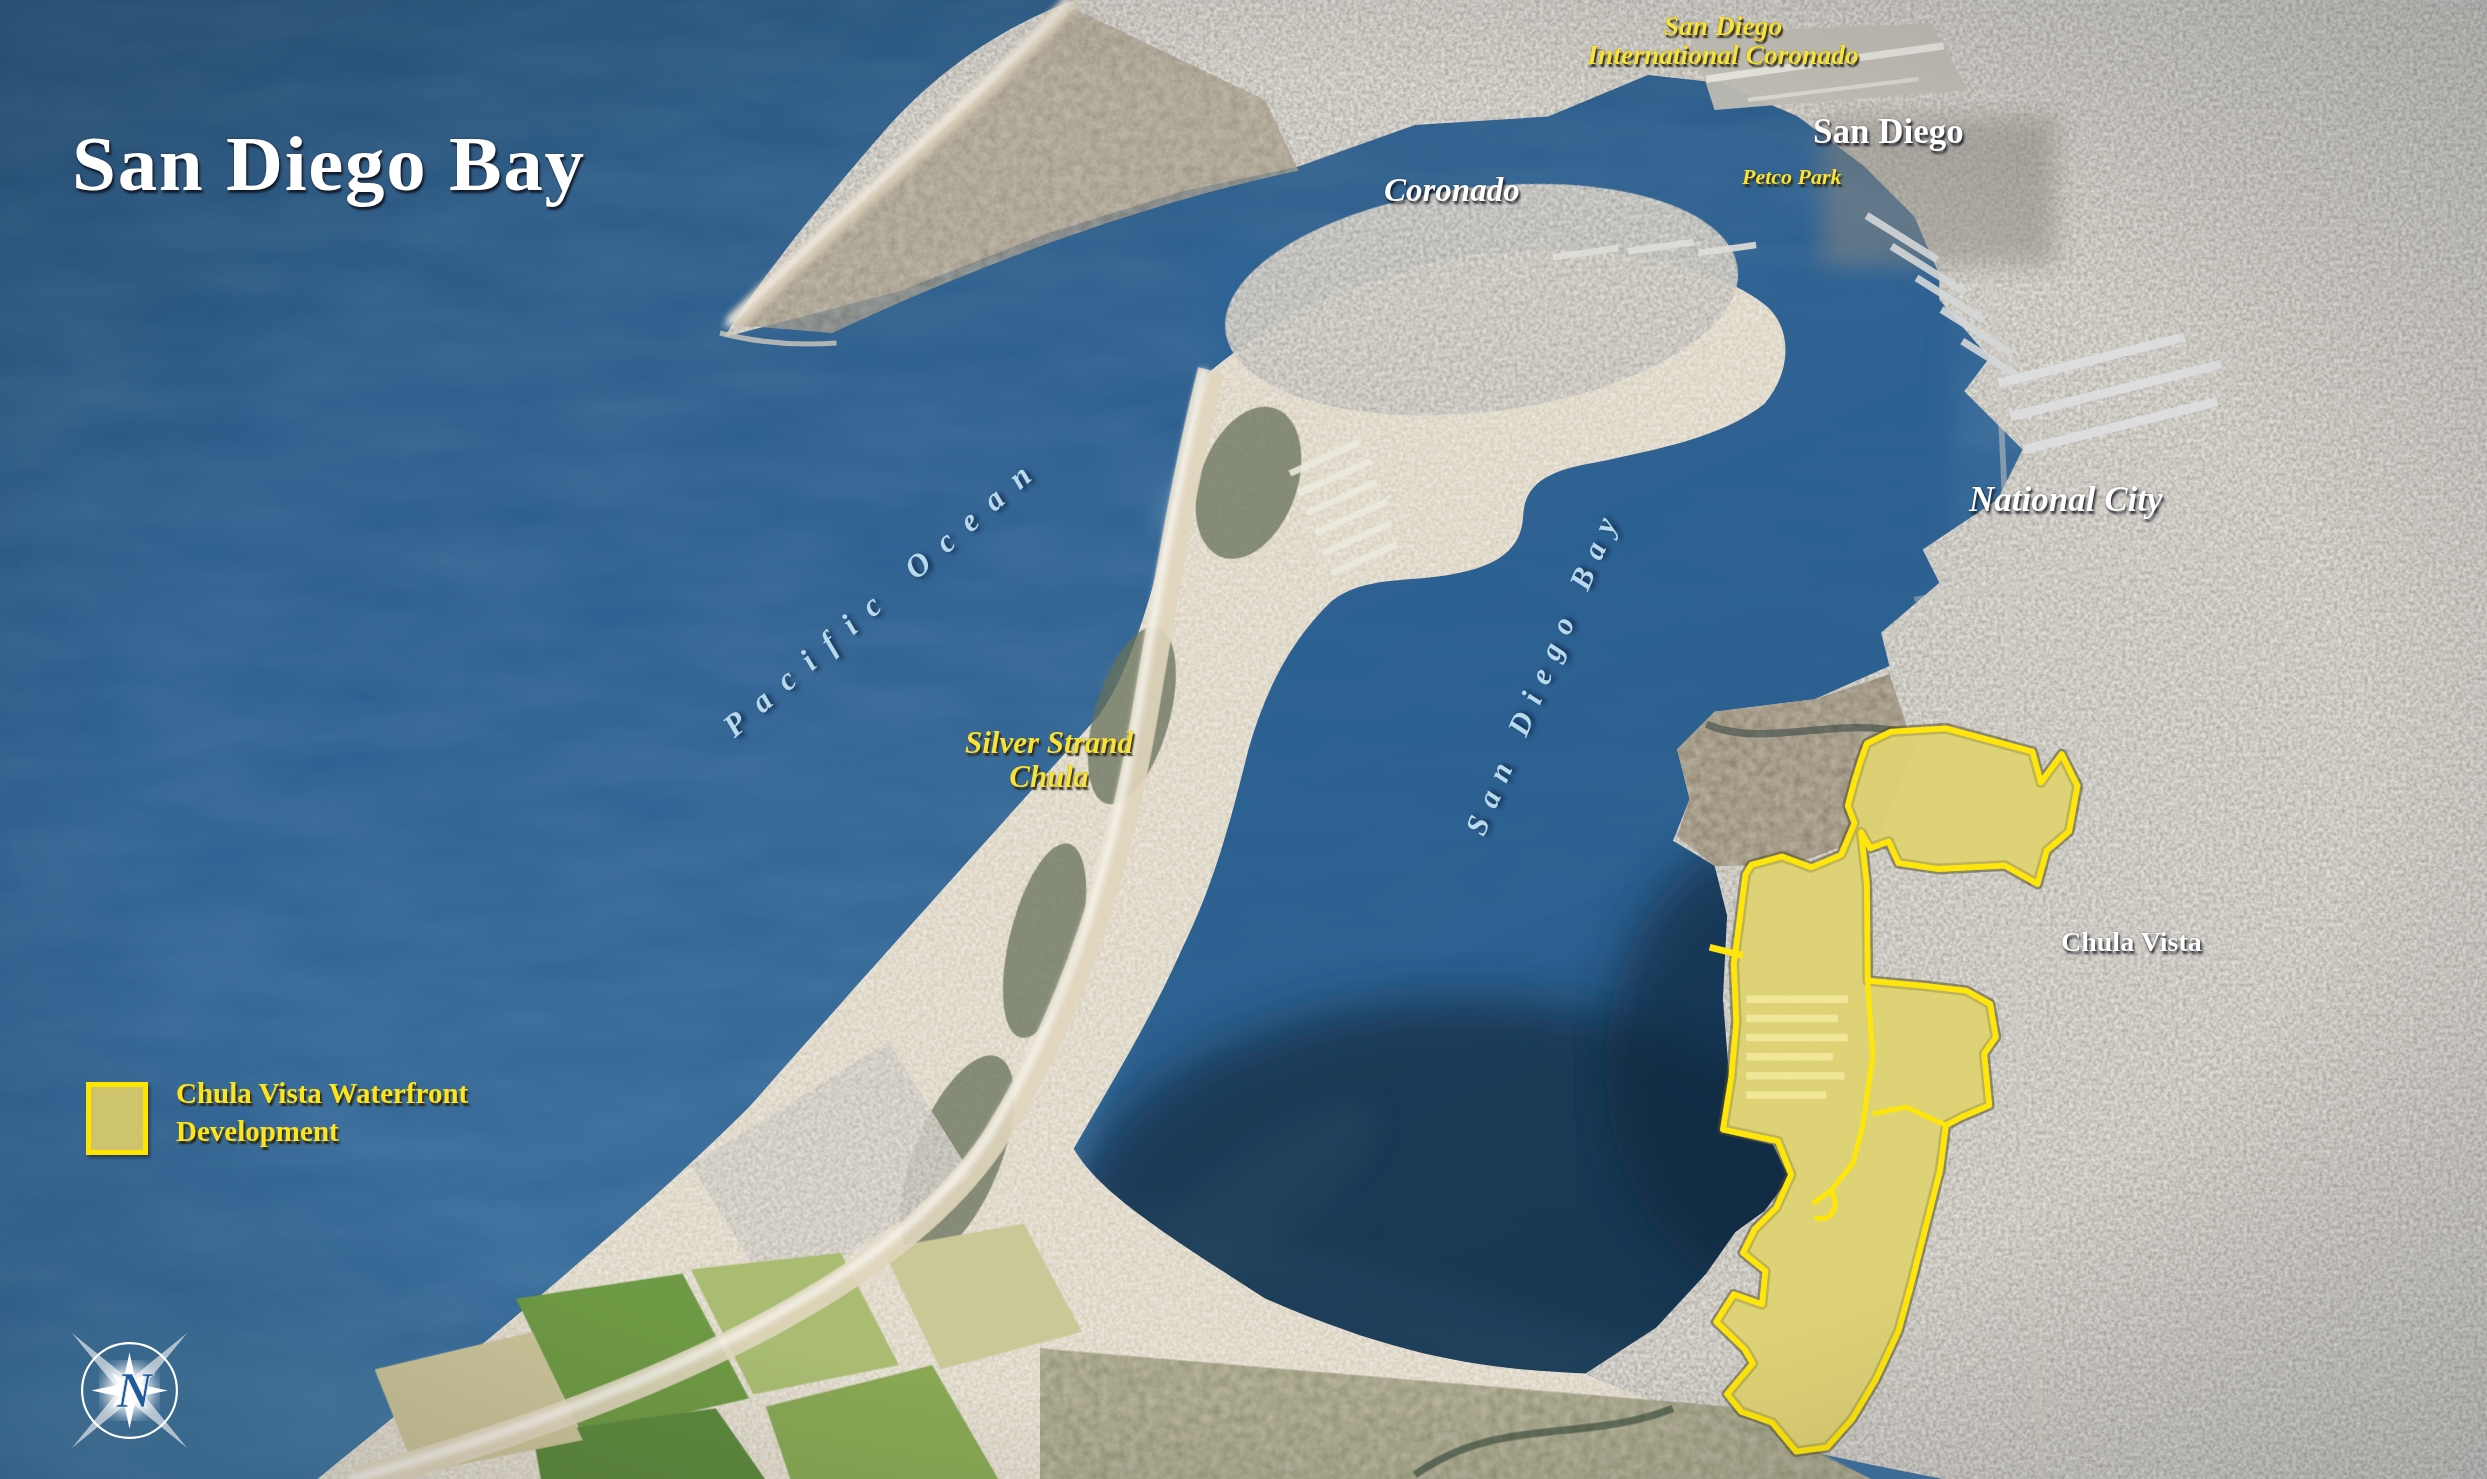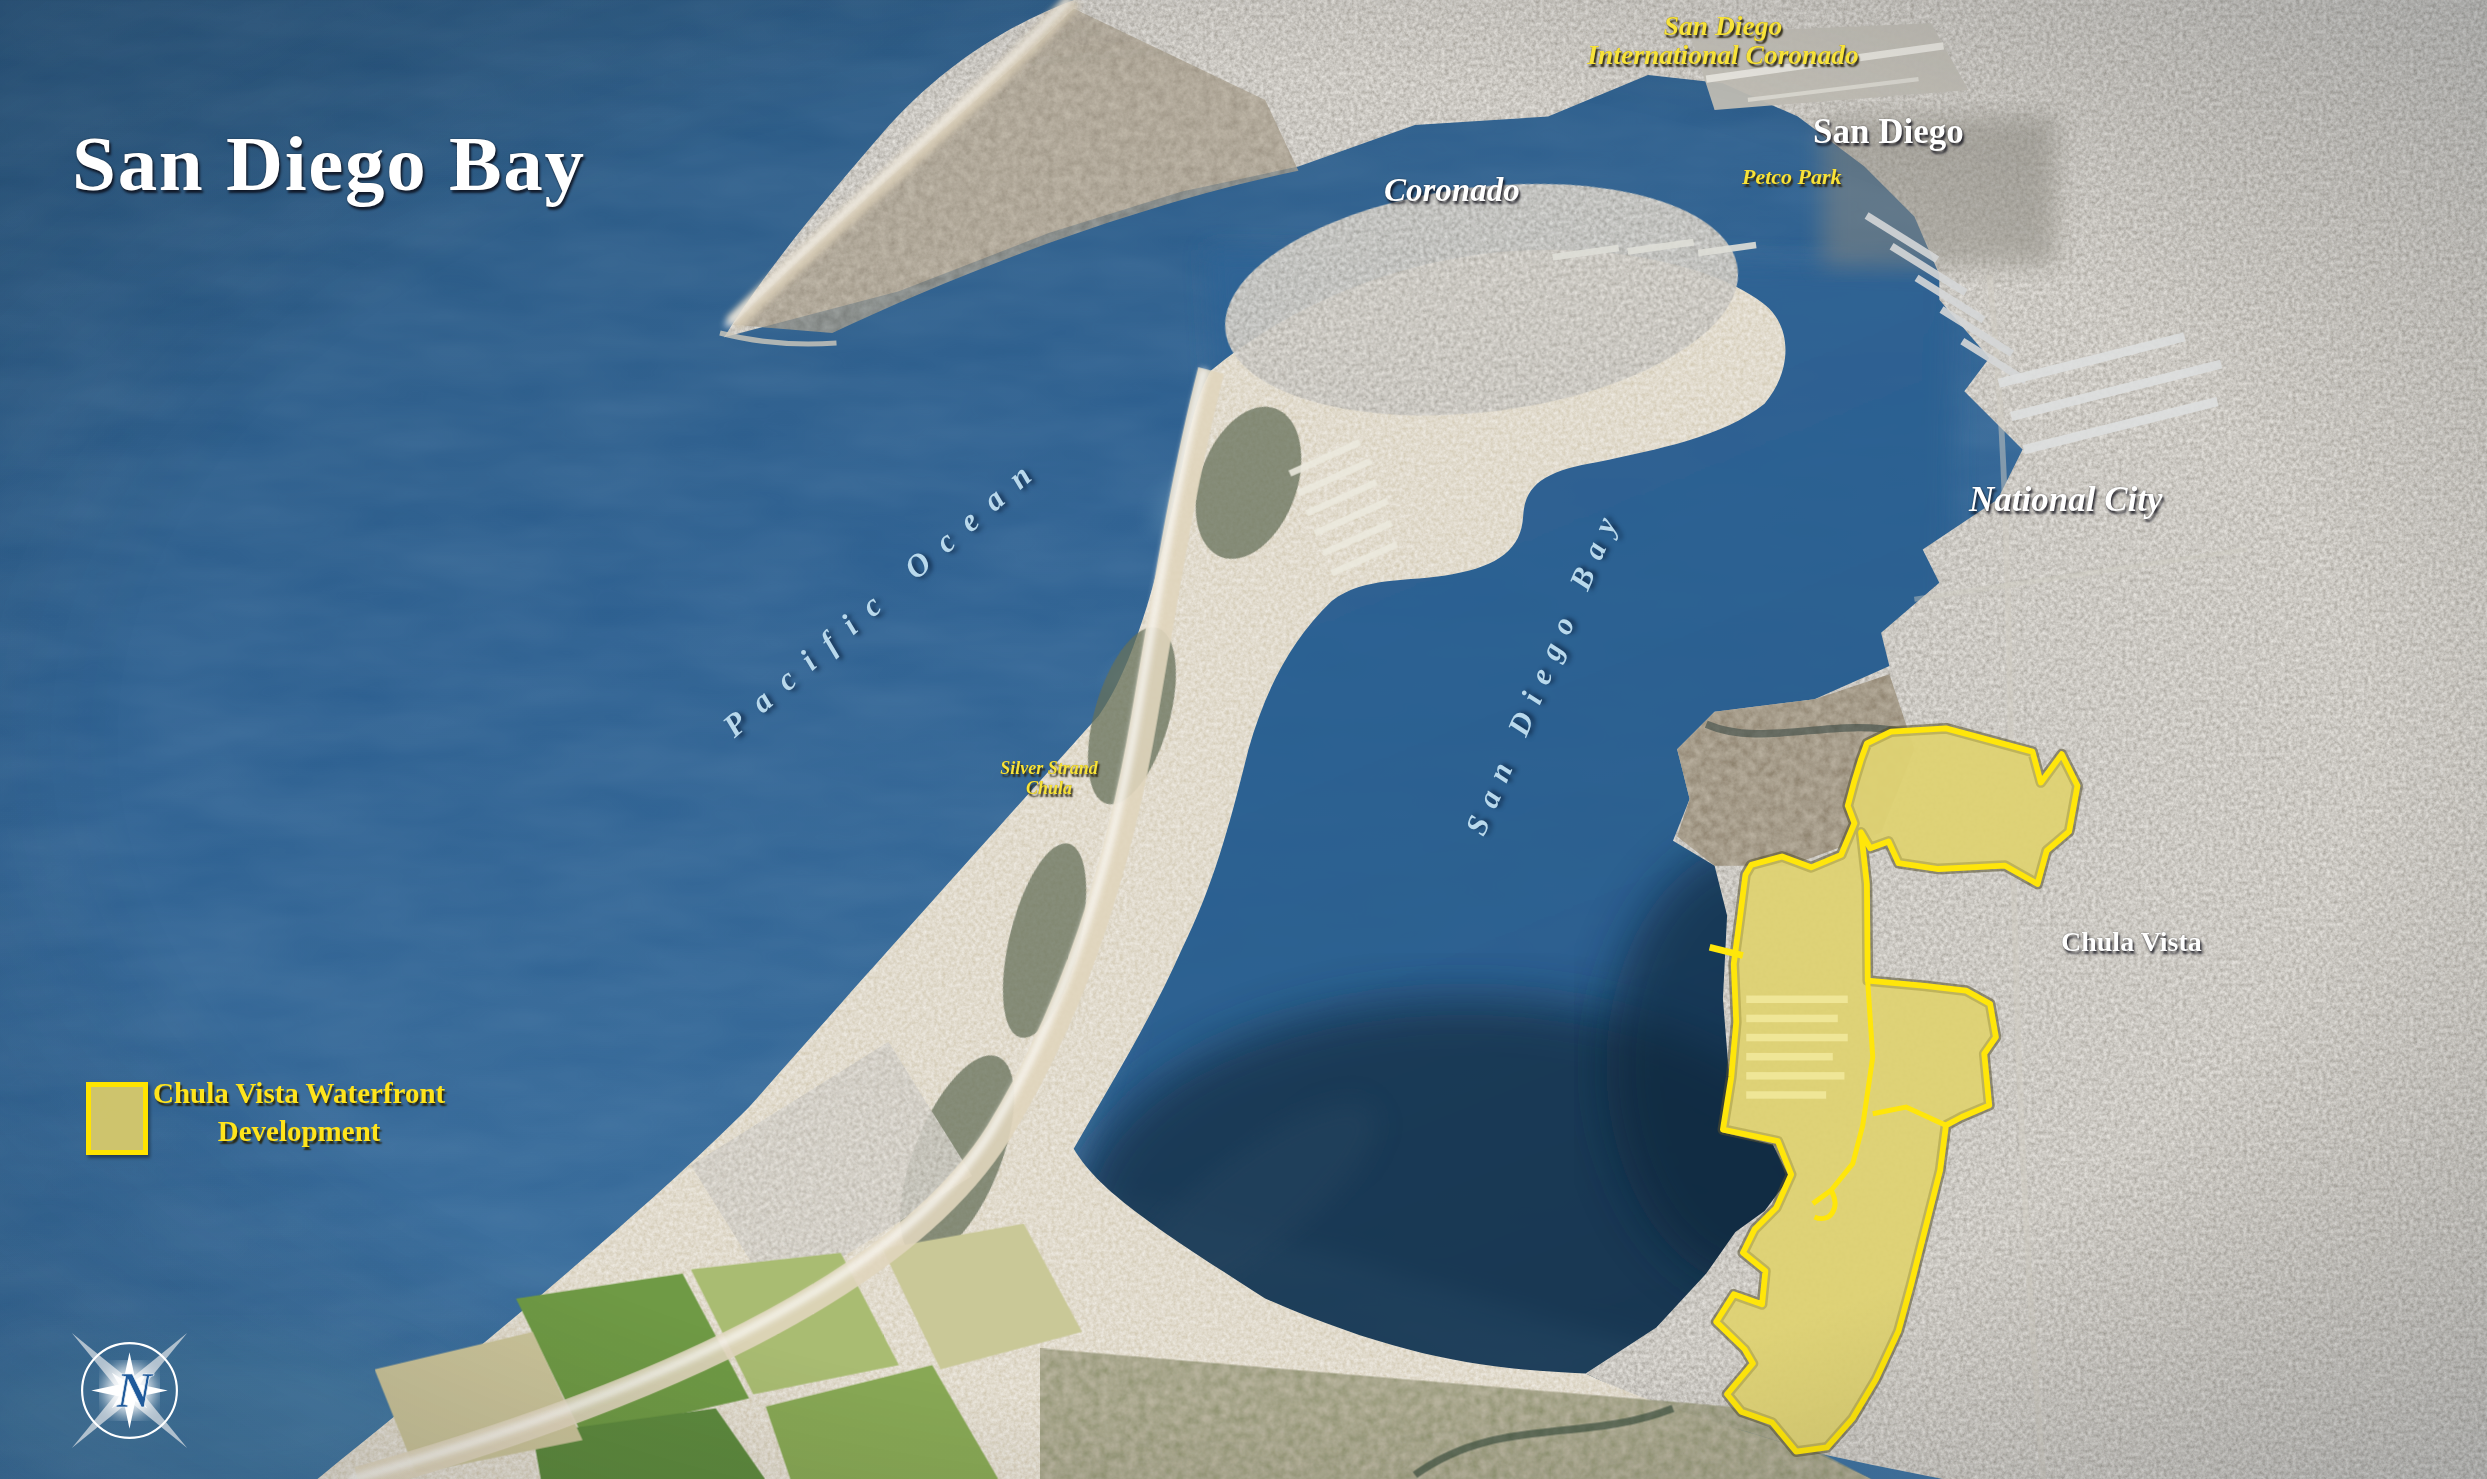--- a/index.html
+++ b/index.html
@@ -37,47 +37,46 @@
     left:72px;top:122px;
     font-size:79px;
     letter-spacing:1.7px;
   }
   #airport-label{left:1565px;top:11.7px;width:316px;font-size:27.5px;line-height:1.05;}
   #san-diego-label{left:1813px;top:113px;font-size:35px;}
   #petco-label{left:1742px;top:165px;font-size:22px;text-align:left;}
   #coronado-label{left:1384px;top:173px;font-size:33px;font-style:italic;}
   #national-city-label{left:1969px;top:481px;font-size:35px;font-style:italic;}
   #chula-vista-label{left:2061px;top:927px;font-size:28px;}
-  #silver-strand-label{left:916px;top:759px;width:266px;font-size:18px;line-height:1.1;}
+  #silver-strand-label{left:916px;top:726px;width:266px;font-size:31px;line-height:1.1;}
   #pacific-ocean-label{
     left:728px;top:714px;
     font-size:32px;letter-spacing:17.5px;
     transform:rotate(-41deg);
   }
   #bay-water-label{
     left:1475px;top:817px;
     font-size:31px;letter-spacing:12.5px;
     transform:rotate(-67deg);
   }
   #legend{position:absolute;left:86px;top:1075px;display:flex;align-items:flex-start;}
   #legend-swatch{
     width:52px;height:63px;
     margin-top:6.7px;
     background:rgba(219,204,105,.92);
     border:5px solid #ffe400;
     box-shadow:1.7px 2.5px 3.3px rgba(0,0,0,.4);
   }
   #legend-text{
-    margin-left:5px;
+    margin-left:28px;
     color:#ffe41c;
     font-weight:bold;
     font-size:29px;
     line-height:1.3;
     text-shadow:1.7px 2.5px 1.7px rgba(40,35,10,.95);
-    text-align:center;
   }
   #compass{position:absolute;left:48px;top:1314px;}
 </style>
 </head>
 <body>
 
 <div id="stage">
 
   <svg id="map-art" viewBox="0 0 2988 1778" width="2487" height="1480" xmlns="http://www.w3.org/2000/svg">
     <defs>

